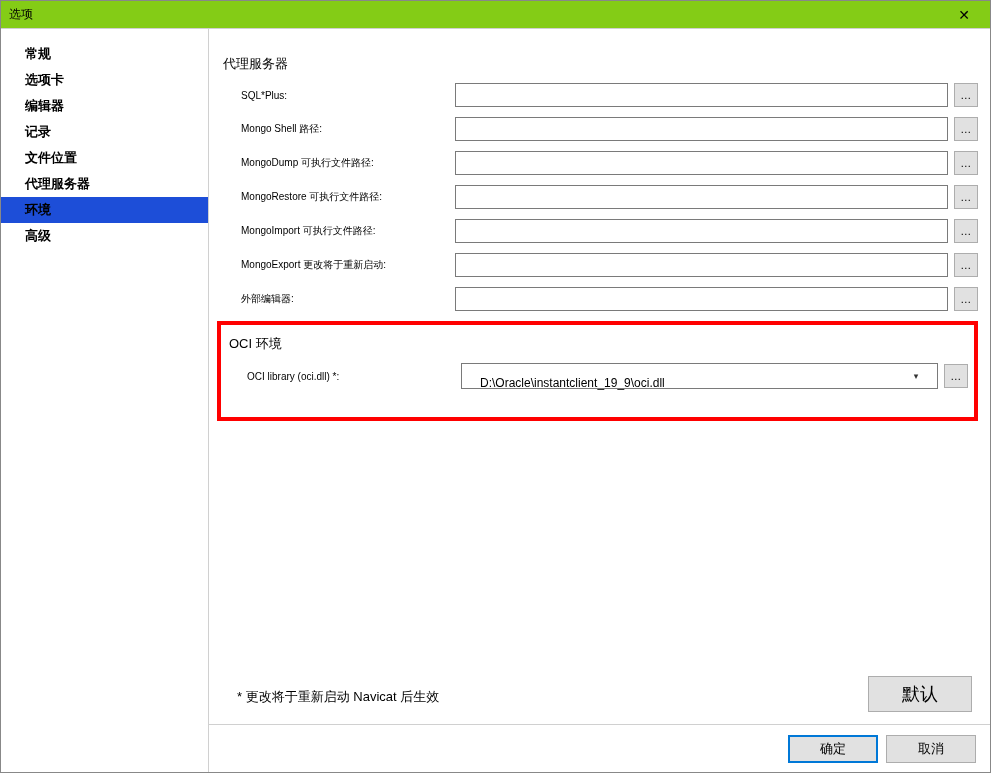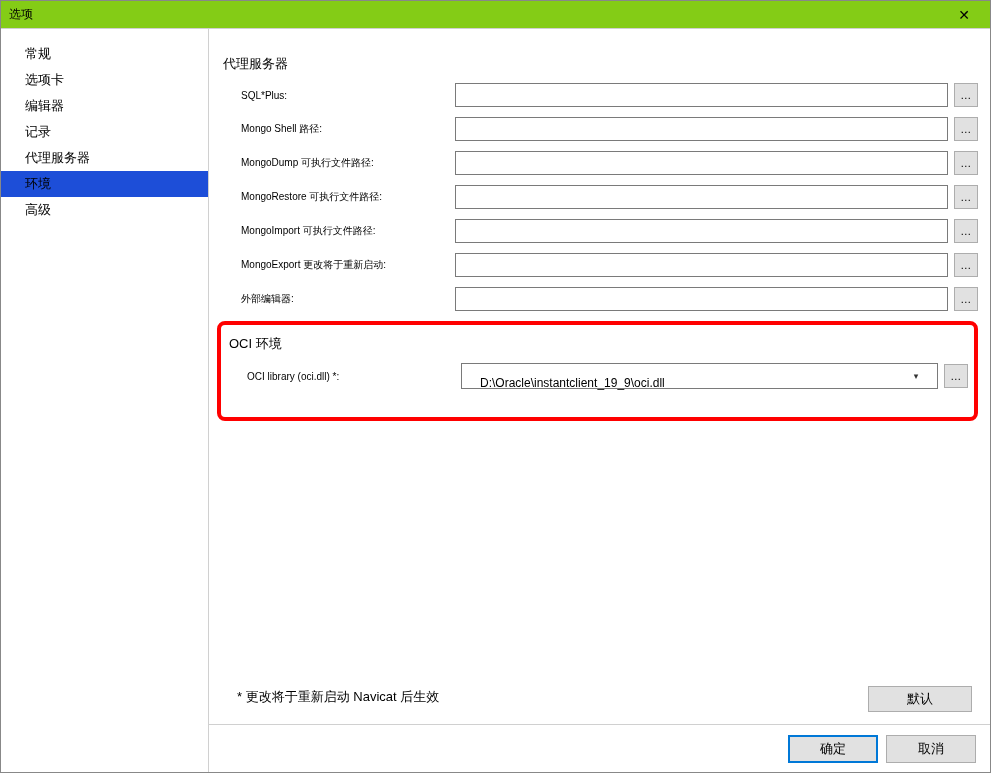--- a/index.html
+++ b/index.html
@@ -47,20 +47,21 @@
     .body {
       flex: 1;
       display: flex;
       overflow: hidden;
     }
     .sidebar {
       width: 208px;
       border-right: 1px solid #d0d0d0;
       padding: 12px 0 0 0;
       overflow-y: auto;
+      font-weight: bold;
     }
     .sidebar-item {
       padding: 4px 0 4px 24px;
       font-size: 13px;
       line-height: 18px;
       cursor: pointer;
     }
     .sidebar-item.selected {
       background: #1d4ed8;
     }
@@ -133,46 +134,46 @@
       display: flex;
       align-items: center;
       justify-content: center;
       font-size: 11px;
       cursor: pointer;
       font-family: Arial;
       letter-spacing: 0.5px;
     }
     .highlight-box {
       border: 4px solid #ff0000;
-      border-radius: 8px;
+      border-radius: 0;
       padding: 8px 6px 18px 8px;
       margin: 0 0 0 -6px;
     }
     .oci-row .field-label {
       width: 232px;
       padding-left: 18px;
     }
     .footer-note {
       position: absolute;
       left: 28px;
       bottom: 18px;
       font-size: 13px;
     }
     .default-btn {
       position: absolute;
       right: 18px;
       bottom: 12px;
       width: 104px;
-      height: 26px;
+      height: 36px;
       border: 1px solid #adadad;
       background: #e1e1e1;
       display: flex;
       align-items: center;
       justify-content: center;
-      font-size: 13px;
+      font-size: 18px;
       cursor: pointer;
     }
     .bottom-bar {
       height: 48px;
       border-top: 1px solid #d0d0d0;
       display: flex;
       align-items: center;
       justify-content: flex-end;
       padding-right: 14px;
       gap: 8px;
@@ -200,20 +201,21 @@
     <span class="titlebar-title">选项</span>
     <div class="titlebar-close">✕</div>
   </div>
 
   <div class="body">
     <div class="sidebar" id="sidebar">
         <div class="sidebar-item">常规</div>
         <div class="sidebar-item">选项卡</div>
         <div class="sidebar-item">编辑器</div>
         <div class="sidebar-item">记录</div>
+        <div class="sidebar-item">文件位置</div>
         <div class="sidebar-item">代理服务器</div>
         <div class="sidebar-item selected">环境</div>
         <div class="sidebar-item">高级</div>
       </div>
 
     <div class="main">
       <div class="content">
         <div class="section-title">代理服务器</div>
         <div id="executable-fields">
             <div class="field-row">

